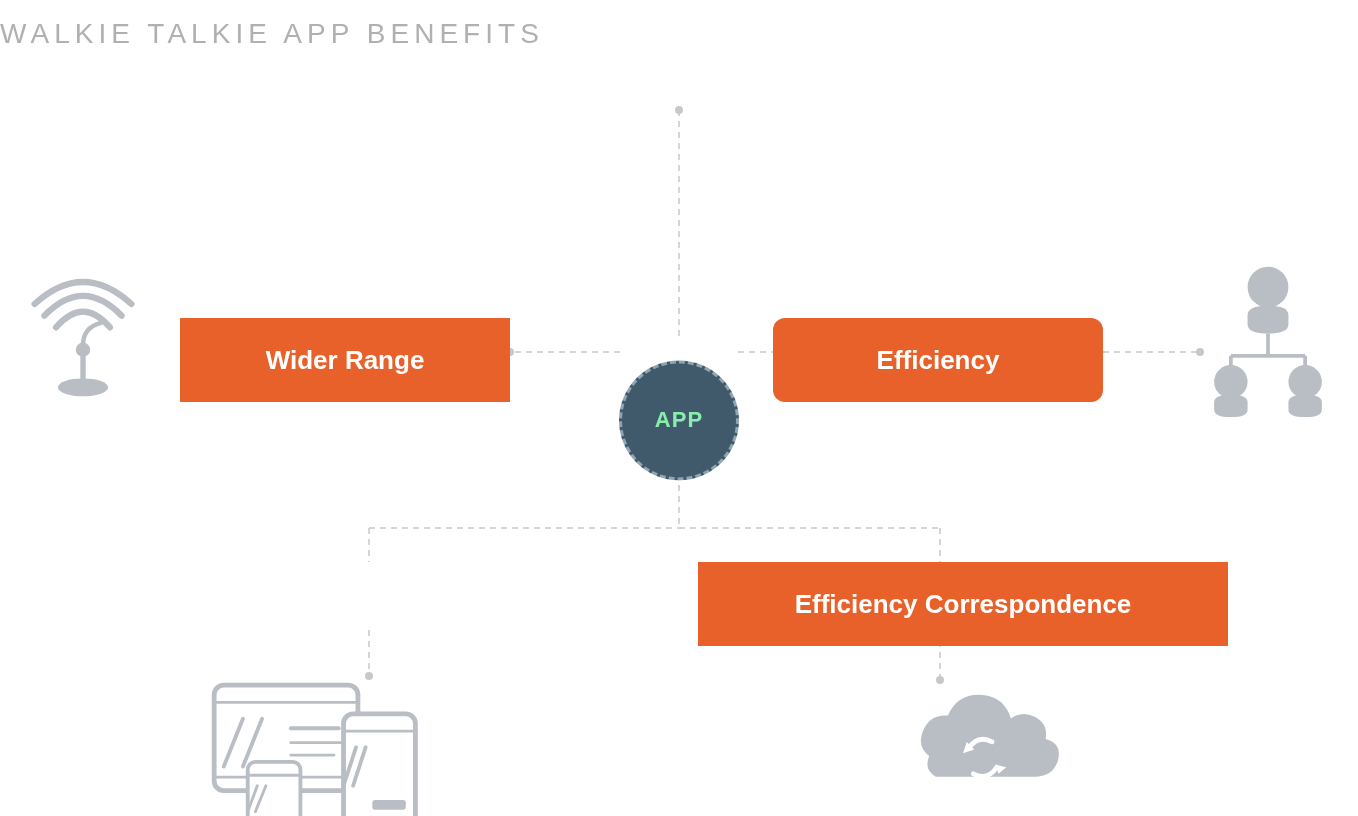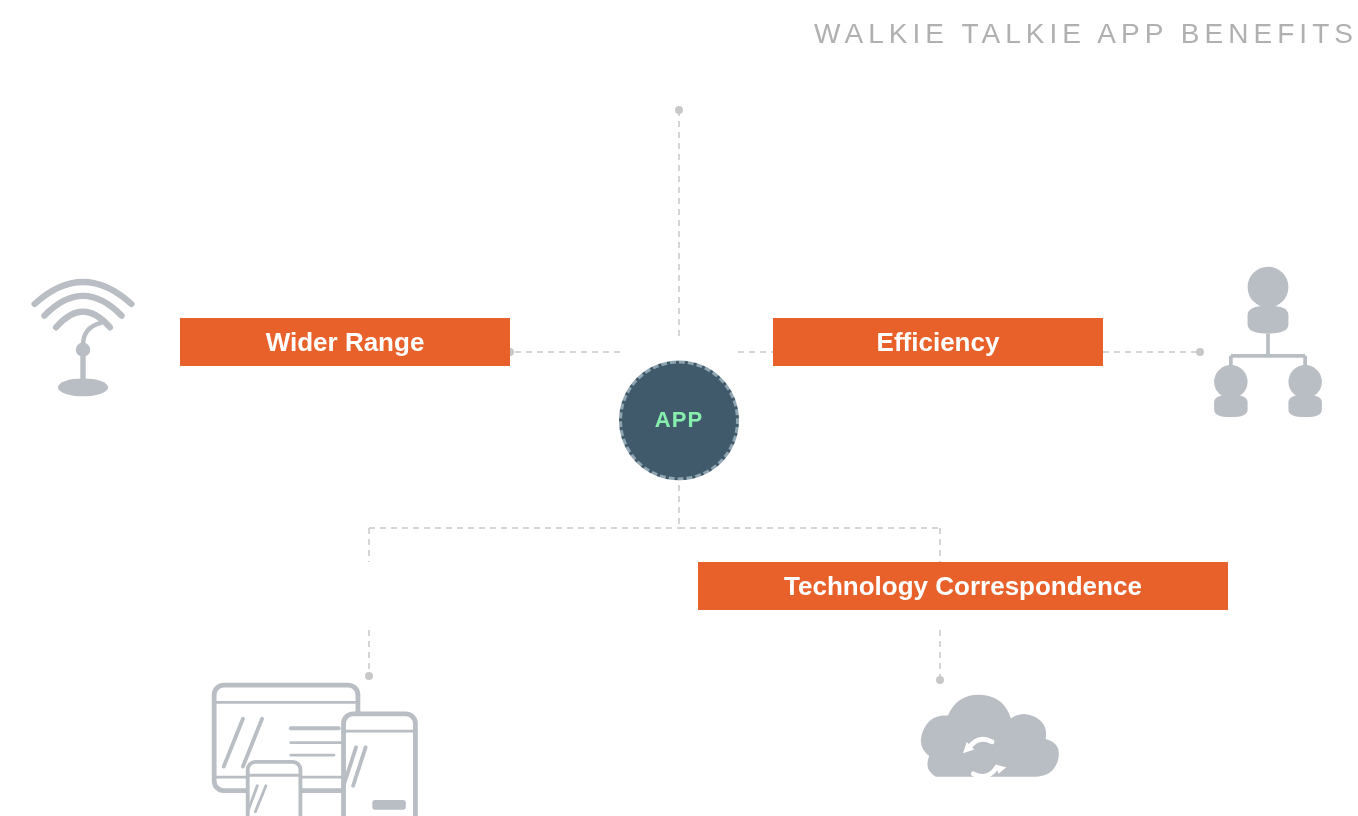--- a/index.html
+++ b/index.html
@@ -11,21 +11,21 @@
       overflow: hidden;
       position: relative;
     }
 
     .page-container {
       width: 1358px;
       height: 816px;
       position: relative;
       display: flex;
       flex-direction: column;
-      align-items: flex-end;
+      align-items: flex-start;
     }
 
     
     .page-title {
       margin-top: 18px;
       letter-spacing: 0.18em;
       font-size: 28px;
       font-weight: 300;
       color: #b0b0b0;
       text-transform: uppercase;
@@ -68,34 +68,35 @@
     .benefit-box {
       position: absolute;
       background: #e8612a;
       color: #ffffff;
       font-size: 26px;
       font-weight: 600;
       display: flex;
       align-items: center;
       justify-content: center;
       padding: 0 24px;
-      height: 48px;
+      height: 84px;
       z-index: 5;
     }
 
     .box-wider-range {
       left: 180px;
       top: 268px;
       width: 330px;
     }
 
     .box-efficiency {
       right: 255px;
       top: 268px;
       width: 330px;
+      border-radius: 12px;
     }
 
     .box-advanced-tech {
       left: 130px;
       top: 512px;
       width: 478px;
     }
 
     .box-documented {
       right: 130px;
@@ -195,21 +196,21 @@
     <div class="benefit-box box-wider-range">
       <span>Wider Range</span>
     </div>
 
     <div class="benefit-box box-efficiency">
       <span>Efficiency</span>
     </div>
 
 
     <div class="benefit-box box-documented">
-      <span>Technology Correspondence</span>
+      <span>Efficiency Correspondence</span>
     </div>
 
     <svg class="icon-wifi" viewBox="0 0 110 145" fill="none">
 
       <path d="M55 75 Q55 55 75 50" stroke="#b8bec4" stroke-width="5" fill="none" stroke-linecap="round"></path>
 
       <path d="M25 55 Q55 20 85 55" stroke="#b8bec4" stroke-width="7" fill="none" stroke-linecap="round"></path>
 
       <path d="M12 42 Q55 -2 98 42" stroke="#b8bec4" stroke-width="7" fill="none" stroke-linecap="round"></path>
 

